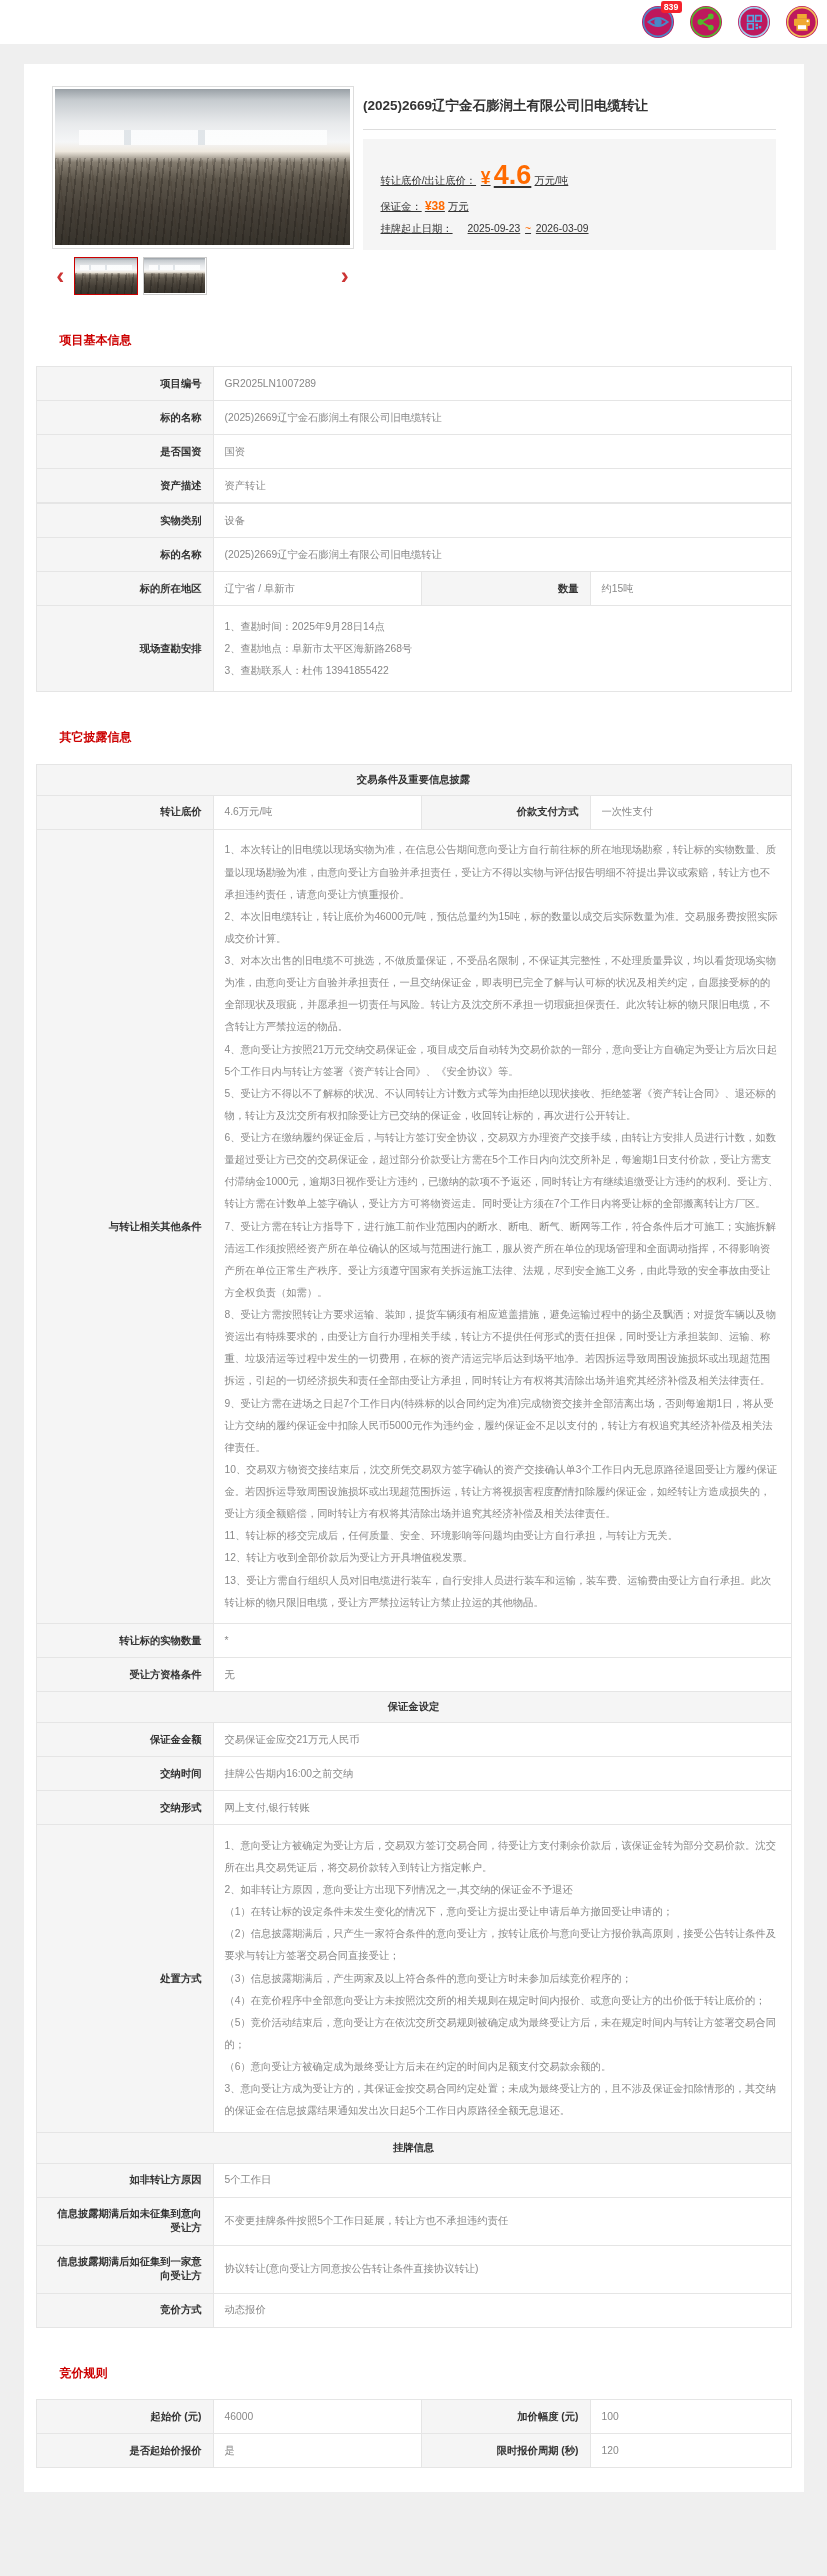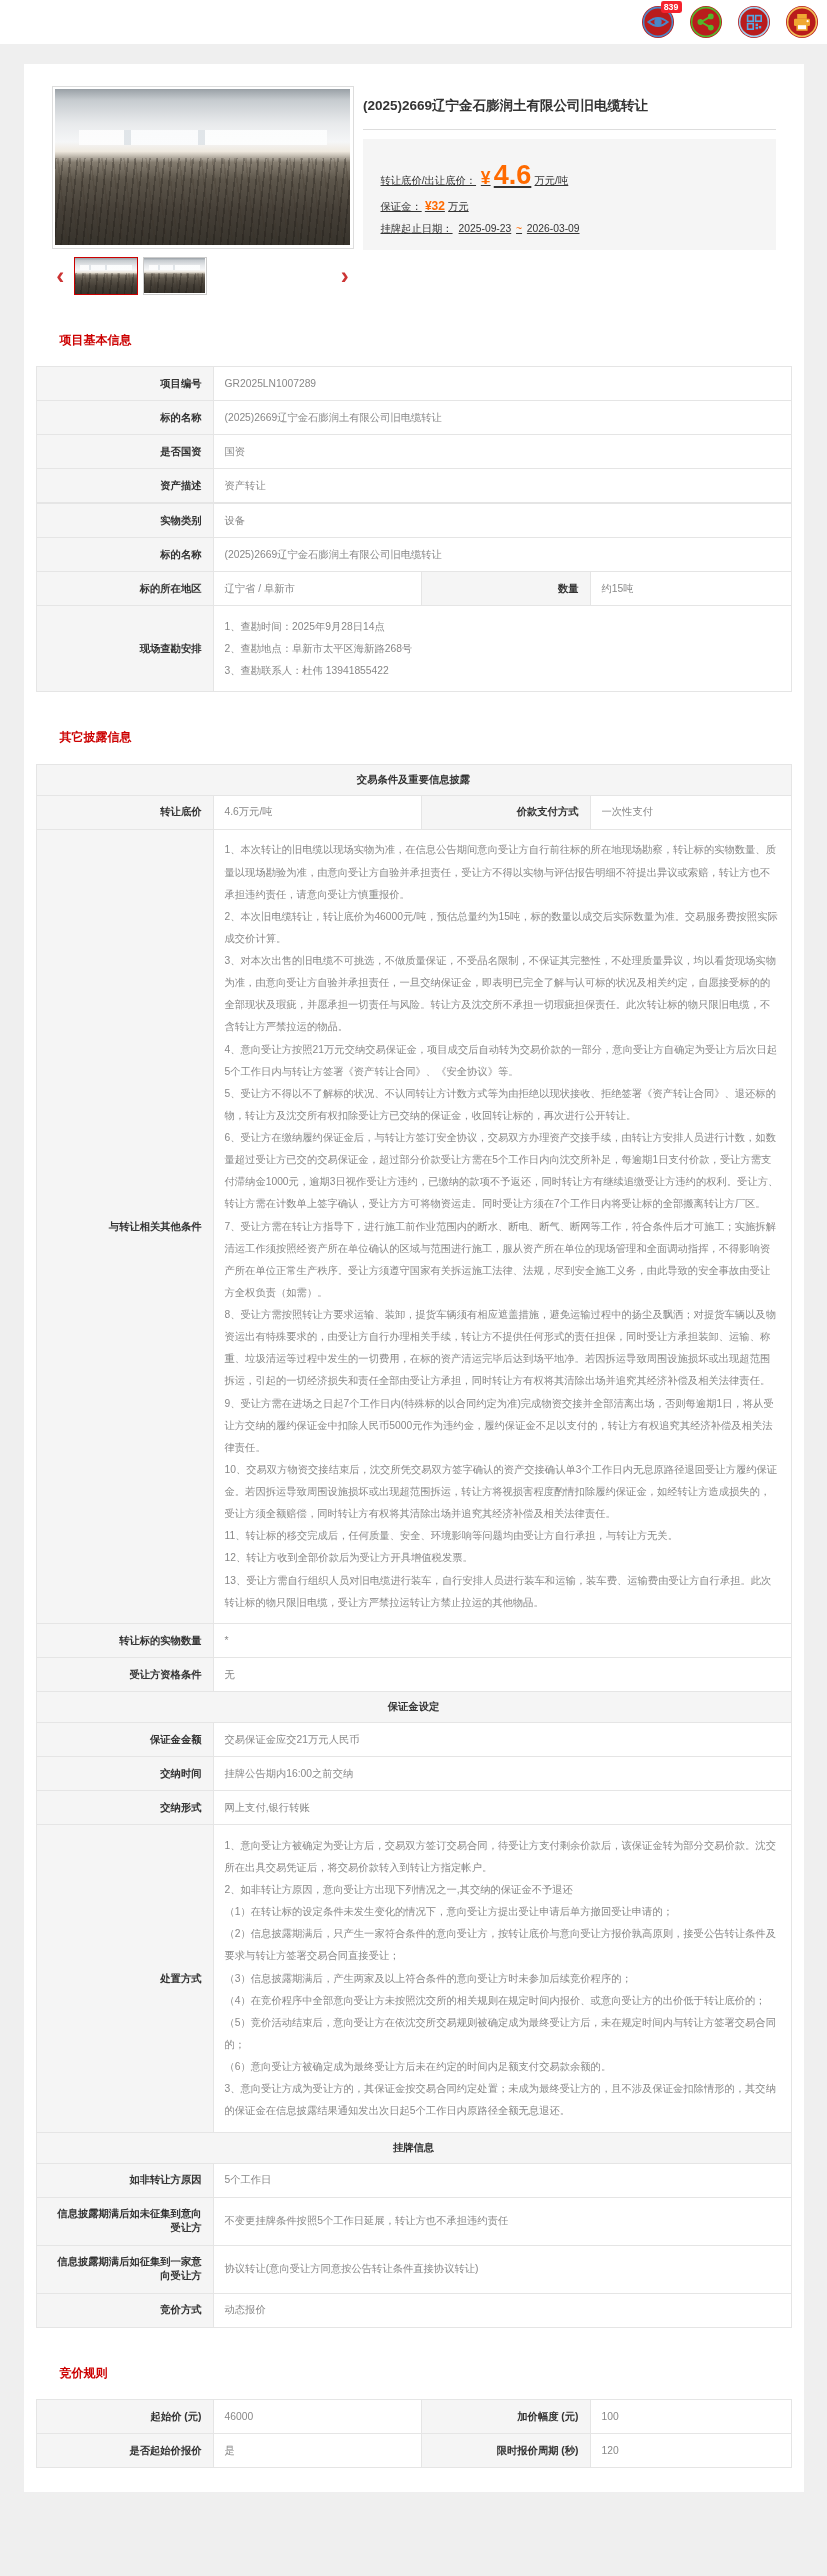--- a/index.html
+++ b/index.html
@@ -9,21 +9,21 @@
     background:#efefef;
     color:#333;
     min-height:2576px;
   }
   
   .topbar {
     background:#fff; height:44px; width:100%;
     display:flex; align-items:center; justify-content:flex-end;
     gap:16px; padding:0 9.5px;
   }
-  .icon-btn { position:relative; width:32px; height:32px; border-radius:50%; background:#b91c1c;
+  .icon-btn { position:relative; width:32px; height:32px; border-radius:50%; background:#be185d;
     display:flex; align-items:center; justify-content:center; cursor:pointer; }
   .icon-btn svg { display:block; }
   .badge {
     position:absolute; top:-4.8px; left:19px;
     background:#f5222d; color:#fff; font-size:8.8px; line-height:1;
     padding:1.6px 3.2px; border-radius:2.4px; font-weight:bold;
   }
   
   .page { padding-top:20px; }
   .card {
@@ -142,26 +142,26 @@
         <div class="divider"></div>
         <div class="price-panel">
           <div class="price-row">
             <span class="lab">转让底价/出让底价：</span>
             <span class="cur">¥</span>
             <span class="big-price">4.6</span>
             <span class="unit">万元/吨</span>
           </div>
           <div class="price-row">
             <span class="lab">保证金：</span>
-            <span class="dep-amt">¥32</span>
+            <span class="dep-amt">¥38</span>
             <span class="unit">万元</span>
           </div>
           <div class="price-row">
             <span class="lab">挂牌起止日期：</span>
-            <span class="unit" style="margin-left:6px">2025-09-23</span>
+            <span class="unit" style="margin-left:15px">2025-09-23</span>
             <span class="orange" style="margin:0 4.8px">~</span>
             <span class="unit">2026-03-09</span>
           </div>
         </div>
       </div>
     </div>
 
     <div class="sec-h">项目基本信息</div>
     <table class="tbl">
       <colgroup>

